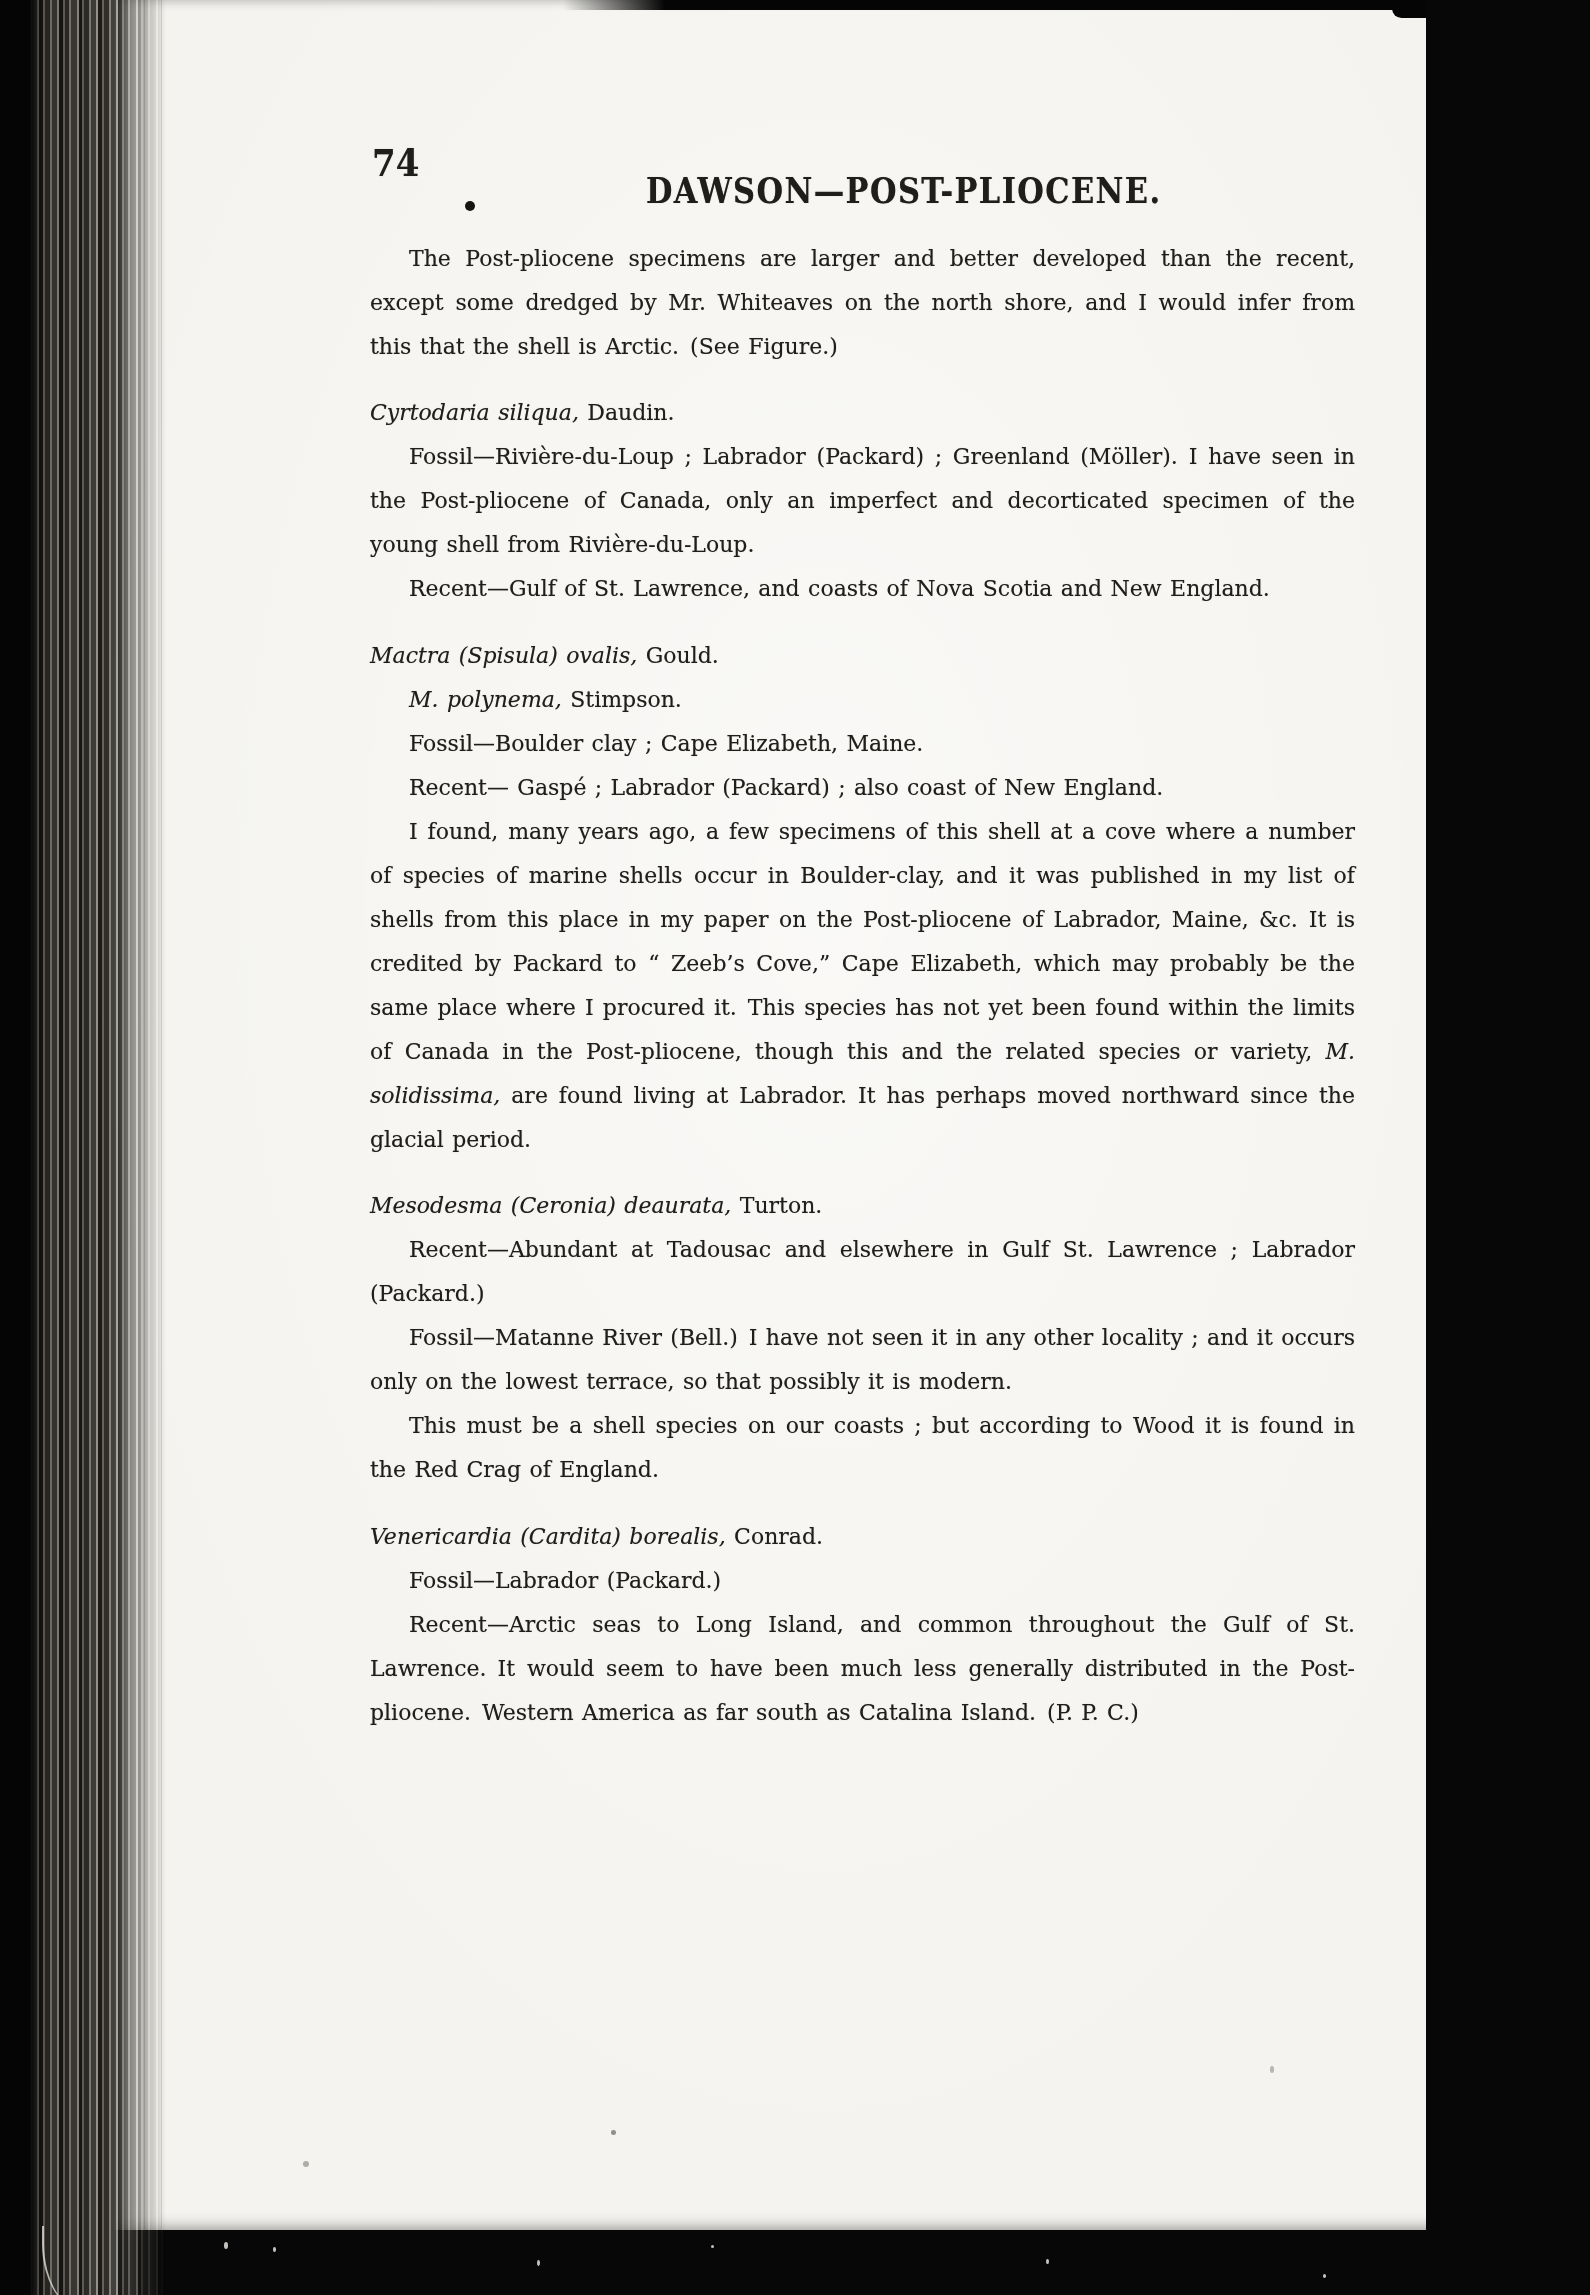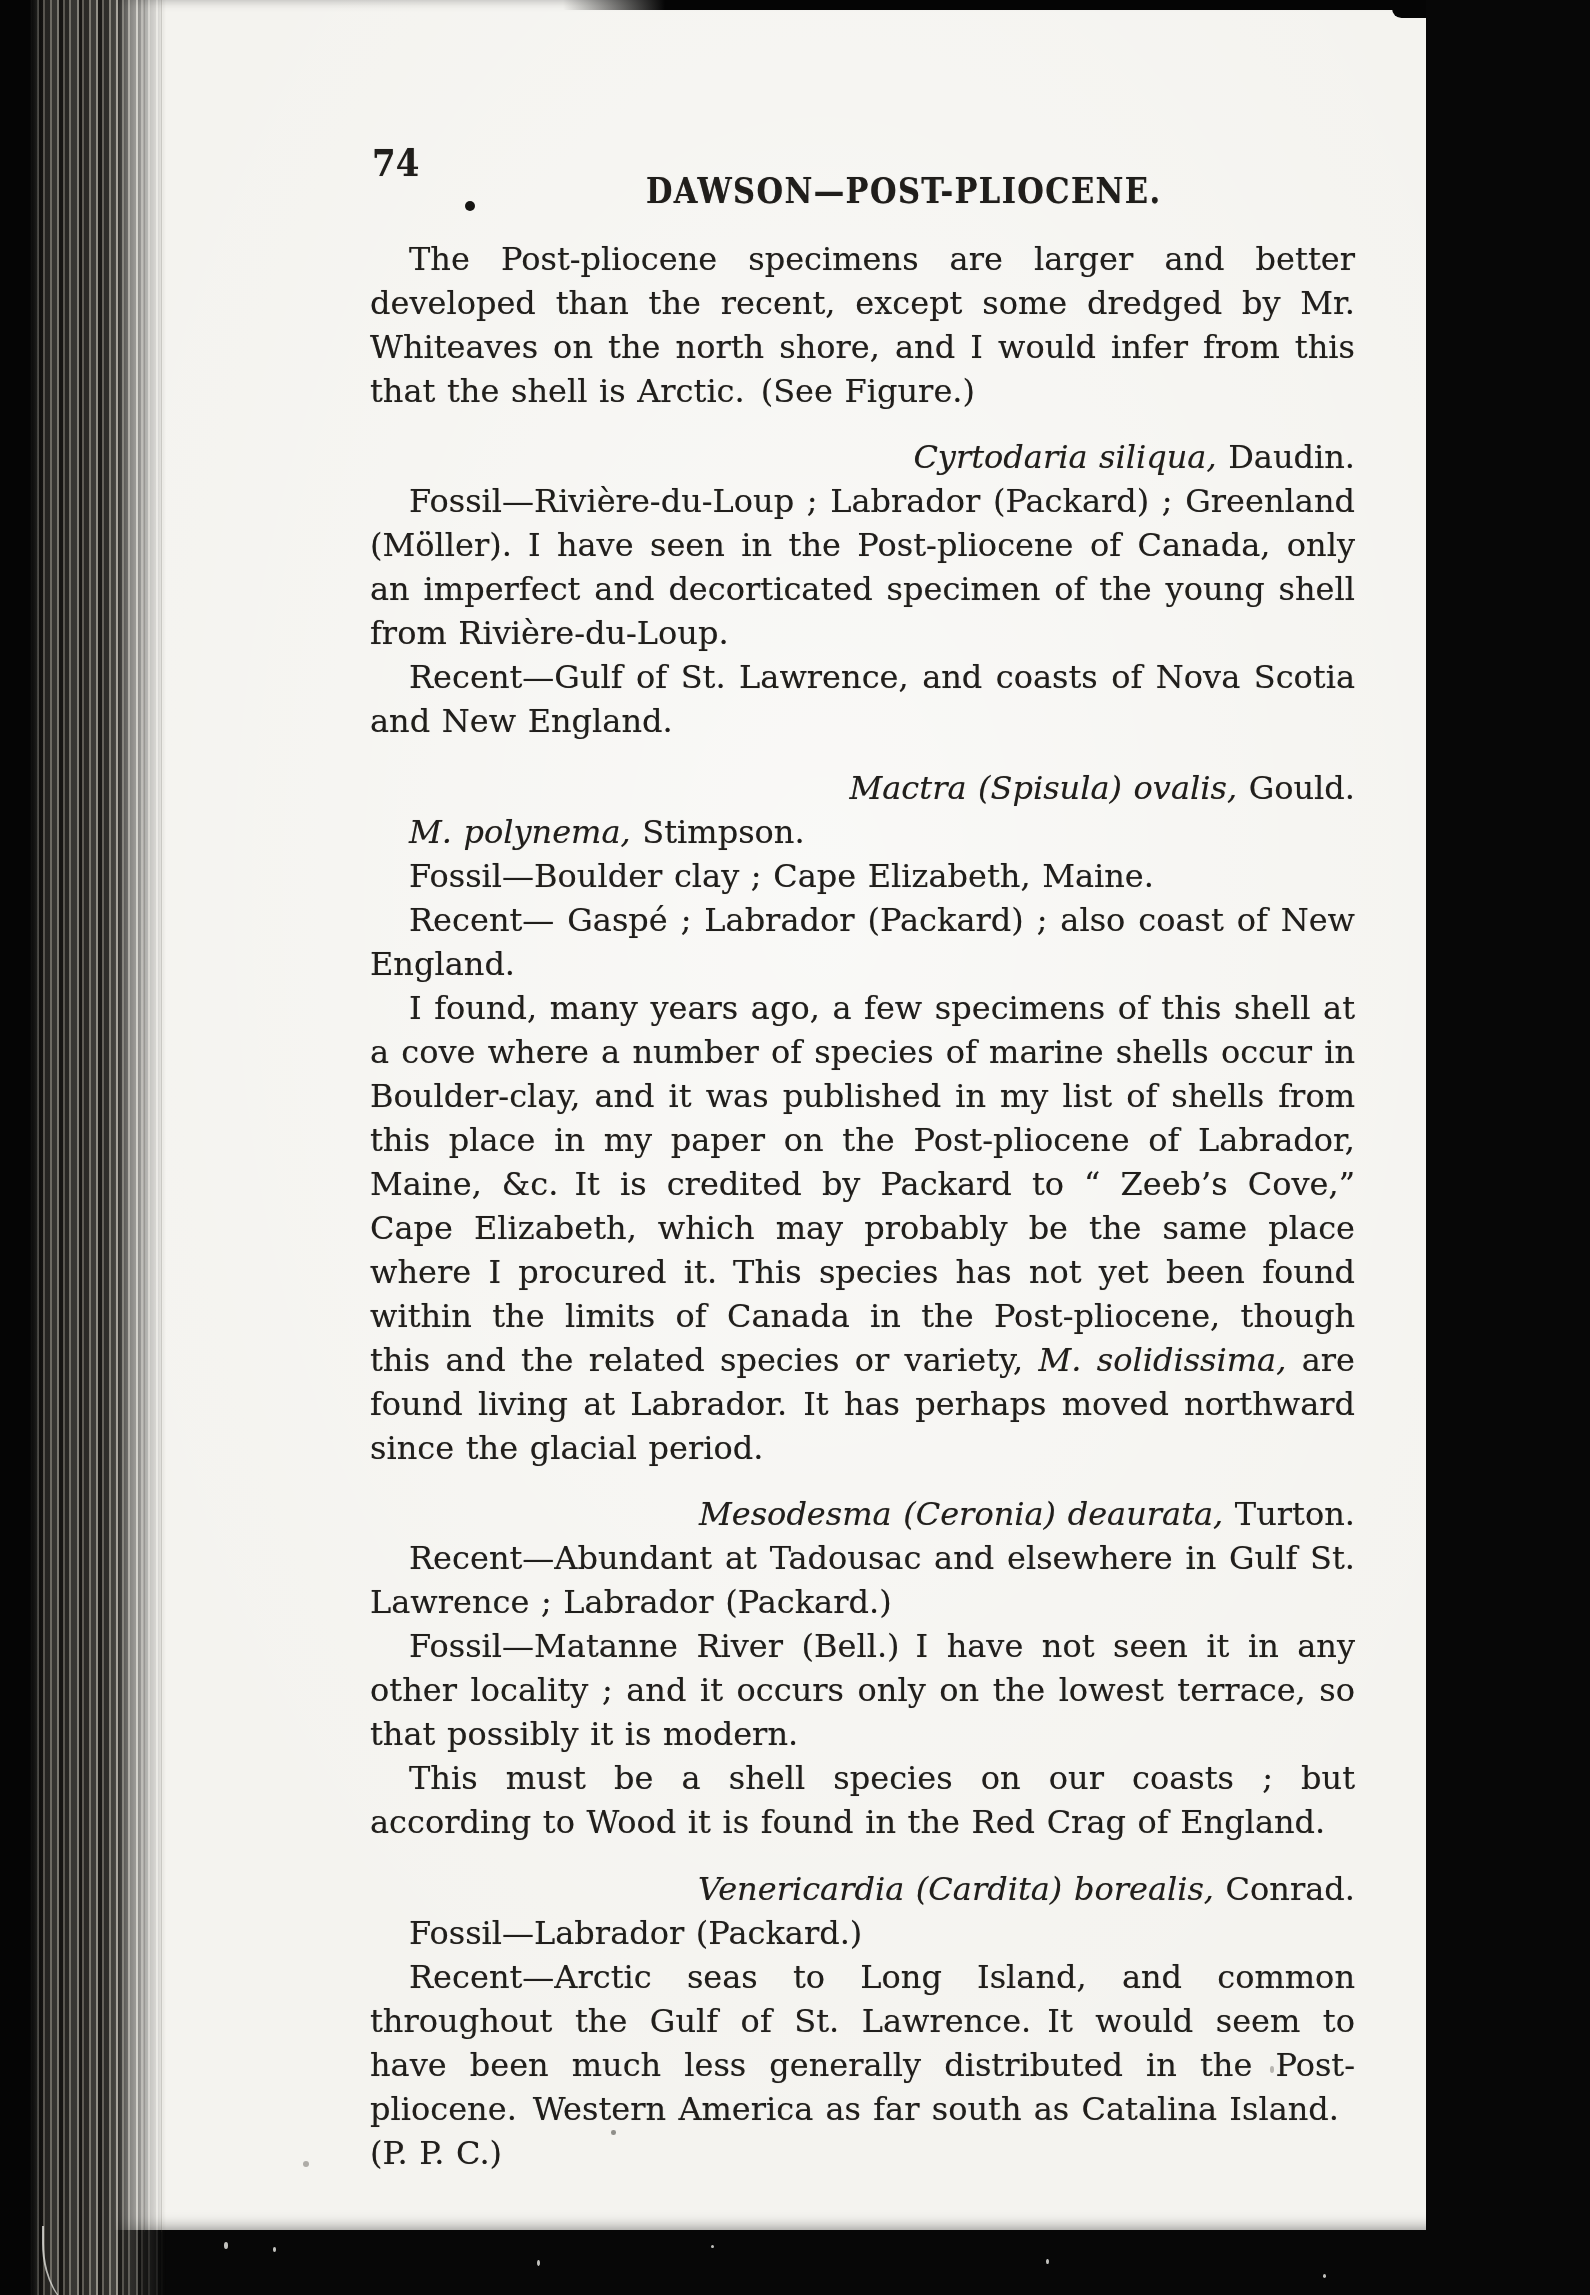--- a/index.html
+++ b/index.html
@@ -81,29 +81,29 @@
     text-shadow:0 0 0.7px rgba(25,24,22,.5);
   }
   .ink-dot{
     position:absolute;left:465px;top:201px;width:10.2px;height:10.2px;border-radius:50%;
     background:#161513;
   }
 
   
   .page-text{
     position:absolute;left:370px;top:237px;width:985px;
-    font-size:32px;line-height:44px;color:var(--ink);
+    font-size:22px;line-height:44px;color:var(--ink);
     text-align:justify;
     text-shadow:0 0 0.7px rgba(28,27,25,.45);
     word-spacing:1.4px;
   }
   .page-text p{margin:0;}
   .page-text p.body{text-indent:39px;}
   .page-text p.synonym{text-indent:39px;}
-  .page-text p.species{text-indent:0;margin-top:22.4px;text-align:right;}
+  .page-text p.species{text-indent:0;margin-top:22.4px;text-align:left;}
   .it{font-style:italic;}
 
   
   .speck{position:absolute;border-radius:50%;background:rgba(240,240,235,.8);}
   .s1{left:224px;top:2242px;width:4.1px;height:6.8px;}
   .s2{left:273px;top:2247px;width:3.4px;height:4.7px;}
   .s3{left:537px;top:2260px;width:2.7px;height:6.1px;}
   .s4{left:711px;top:2245px;width:3.4px;height:3.4px;}
   .s5{left:1046px;top:2259px;width:2.7px;height:5.4px;}
   .s6{left:1323px;top:2274px;width:3.4px;height:4.1px;}

